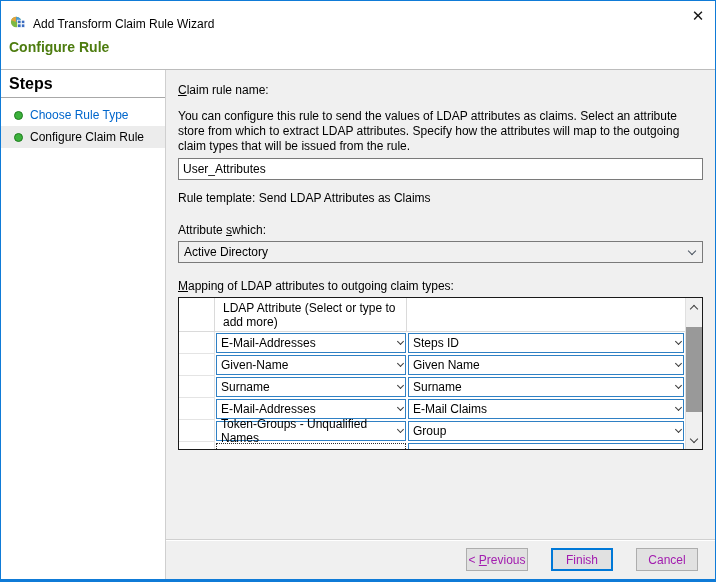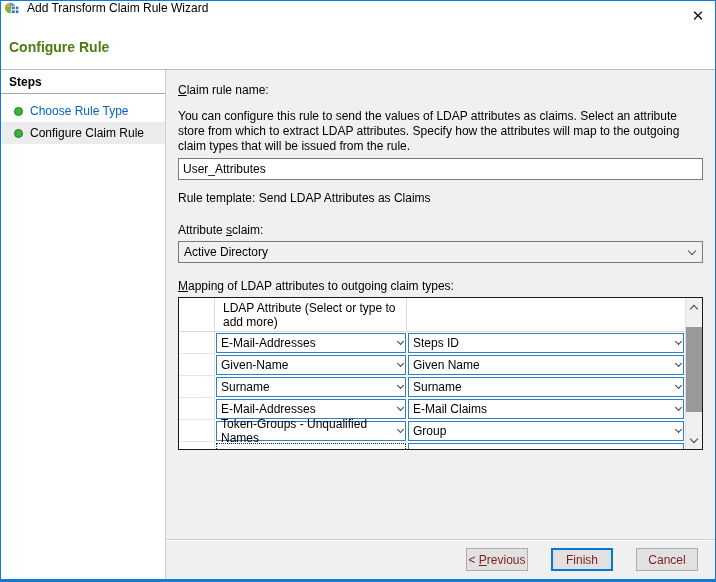--- a/index.html
+++ b/index.html
@@ -8,36 +8,36 @@
 
   .window {
     width: 716px; height: 582px; position: relative;
     background: #ffffff;
     border: 1px solid #0f7bd7; border-bottom-width: 3px;
     display: flex; flex-direction: column;
     overflow: hidden;
   }
 
   
-  .titlebar { height: 30px; display: flex; align-items: flex-start; padding-left: 3px; background:#fff; position: relative; flex: 0 0 auto; }
+  .titlebar { height: 30px; display: flex; align-items: flex-end; padding-left: 9px; background:#fff; position: relative; flex: 0 0 auto; }
   .titlebar .app-icon { width:16px; height:16px; margin-right: 7px; flex:0 0 auto; }
   .title-text { font-size: 12px; color:#000; }
   .close-btn { position:absolute; top:0; right:0; width:34px; height:28px; display:flex; align-items:center; justify-content:center; cursor:default; }
   .close-btn span { font-size:15px; font-weight:400; color:#111; line-height:1; }
 
   
   .page-header { height: 38px; background:#fff; padding: 8px 0 0 8px; flex:0 0 auto; }
   .page-header h1 { font-size: 14px; font-weight: bold; color:#4d7c0f; }
 
   
   .body { flex:1; display:flex; border-top:1px solid #bcbcbc; min-height:0; }
 
   
   .sidebar { width: 165px; background:#ffffff; border-right:1px solid #cfcfcf; flex:0 0 auto; display:flex; flex-direction:column; }
-  .steps-heading { font-weight: bold; font-size:12px; padding: 5px 8px 4px 8px; border-bottom: 1px solid #a8a8a8; }
+  .steps-heading { font-weight: bold; font-size:16px; padding: 5px 8px 4px 8px; border-bottom: 1px solid #a8a8a8; }
   .steps-list { padding-top: 6px; }
   .step-item { display:flex; align-items:center; gap:7px; padding: 4px 13px; min-height:22px; }
   .step-item .dot { width:9px; height:9px; border-radius:50%; background:#3cb13c; border:1px solid #1f7d1f; flex:0 0 auto; }
   .step-item.link { color:#0066cc; }
   .step-item.active { background:#ececec; color:#000; }
 
   
   .content { flex:1; background:#f0f0f0; display:flex; flex-direction:column; min-width:0; }
   .content > .pad { margin-left:12px; margin-right:12px; }
 
@@ -78,21 +78,21 @@
   .vscroll { width:17px; background:#f0f0f0; flex:0 0 auto; display:flex; flex-direction:column; border-left:1px solid #e0e0e0; }
   .sbtn { height:17px; display:flex; align-items:center; justify-content:center; flex:0 0 auto; }
   .sbtn .chev { border-color:#3f3f3f; }
   .track { flex:1; position:relative; }
   .thumb { position:absolute; top:12px; left:0; width:100%; height:85px; background:#999999; }
 
   
   .footer { margin-top:auto; }
   .footer-sep { height:2px; border-top:1px solid #d0d0d0; border-bottom:1px solid #ffffff; }
   .btn-row { display:flex; justify-content:flex-end; gap:23px; padding:7px 17px 0 0; }
-  .btn { width:62px; height:23px; background:#e1e1e1; border:1px solid #adadad; font: 12px "Liberation Sans", sans-serif; display:flex; align-items:center; justify-content:center; color:#7f1d1d; }
+  .btn { width:62px; height:23px; background:#e1e1e1; border:1px solid #adadad; font: 12px "Liberation Sans", sans-serif; display:flex; align-items:center; justify-content:center; color:#a21caf; }
   .btn.default { border:2px solid #0078d7; }
   .footer-pad { height:8px; }
 </style>
 </head>
 <body>
 
 <div class="window">
 
   <div class="titlebar">
     <svg class="app-icon" viewBox="0 0 16 16" width="16" height="16" aria-hidden="true">
@@ -134,21 +134,21 @@
 
     <div class="content">
 
       <div class="pad field-label"><span class="u">C</span><span>laim rule name:</span></div>
 
       <div class="pad intro">You can configure this rule to send the values of LDAP attributes as claims. Select an attribute store from which to extract LDAP attributes. Specify how the attributes will map to the outgoing claim types that will be issued from the rule.</div>
       <input class="pad textbox" type="text" value="User_Attributes" style="">
 
       <div class="pad rule-template">Rule template: Send LDAP Attributes as Claims</div>
 
-      <div class="pad field-label label-attr"><span>Attribute </span><span class="u">s</span><span>claim:</span></div>
+      <div class="pad field-label label-attr"><span>Attribute </span><span class="u">s</span><span>which:</span></div>
       <div class="pad select">
         <span>Active Directory</span>
         <i class="chev down"></i>
       </div>
 
       <div class="pad field-label label-mapping"><span class="u">M</span><span>apping of LDAP attributes to outgoing claim types:</span></div>
 
       <div class="pad grid">
         <div class="grid-main">
           <div class="grid-header">

